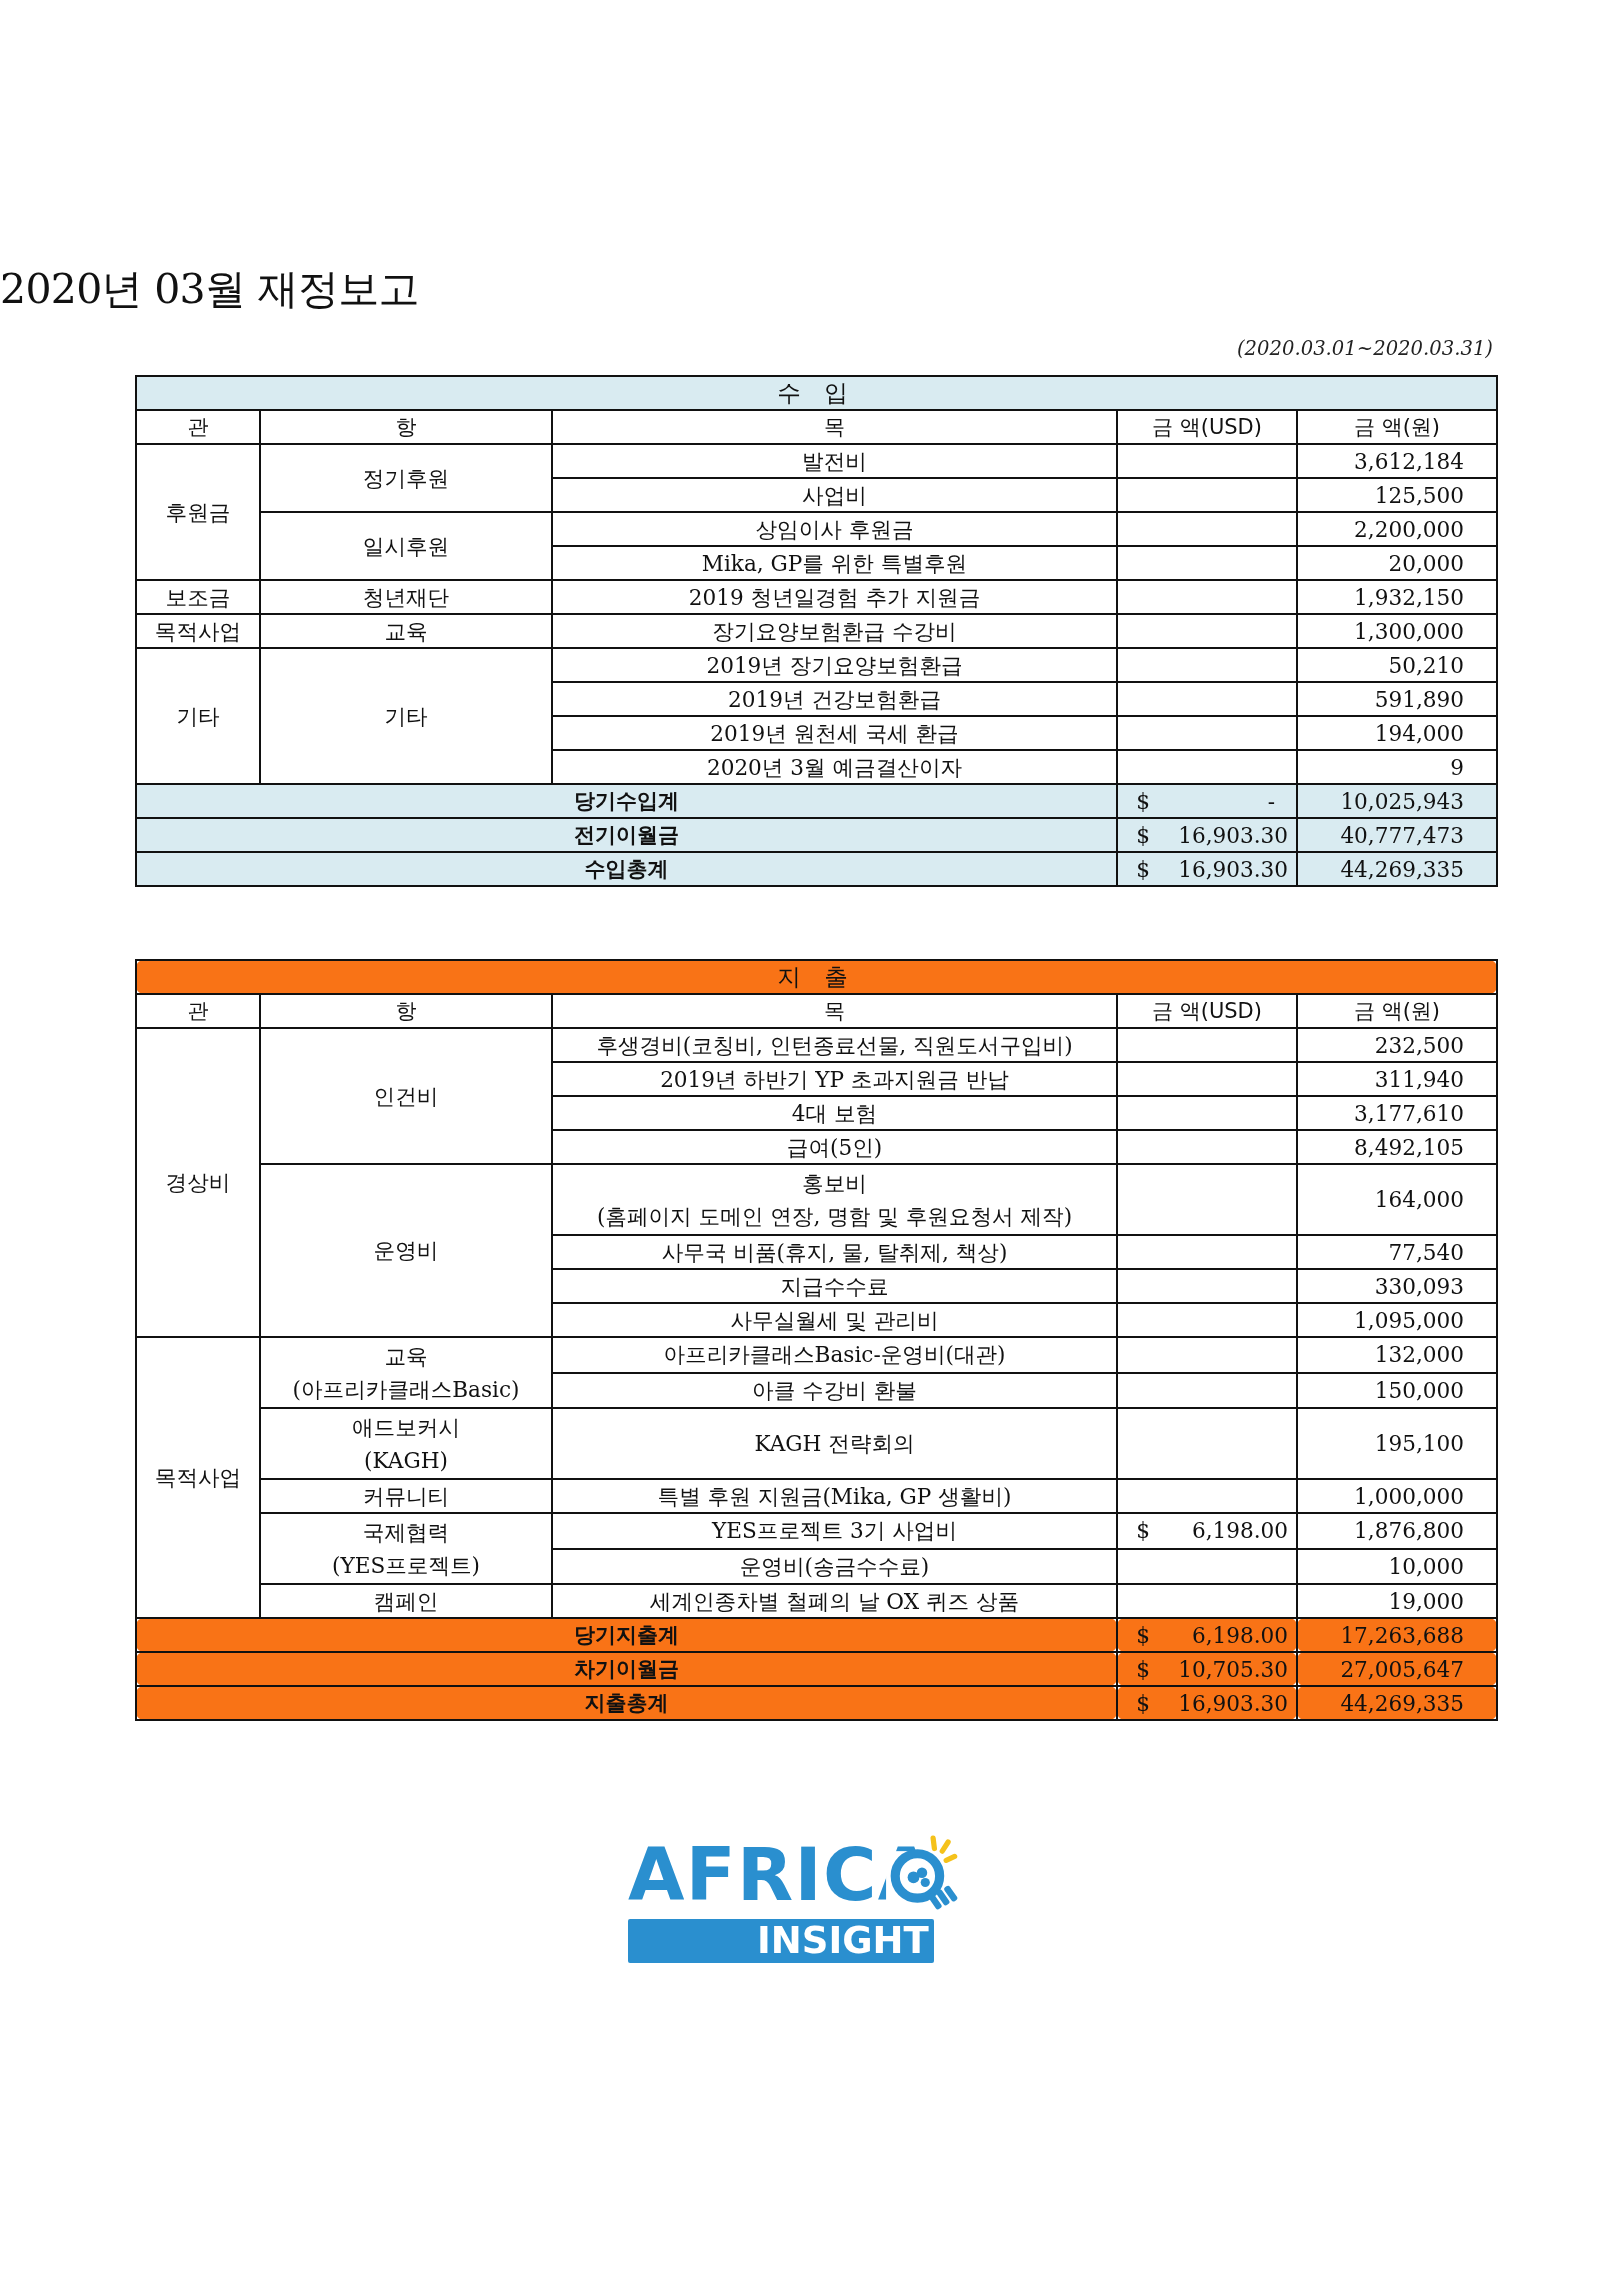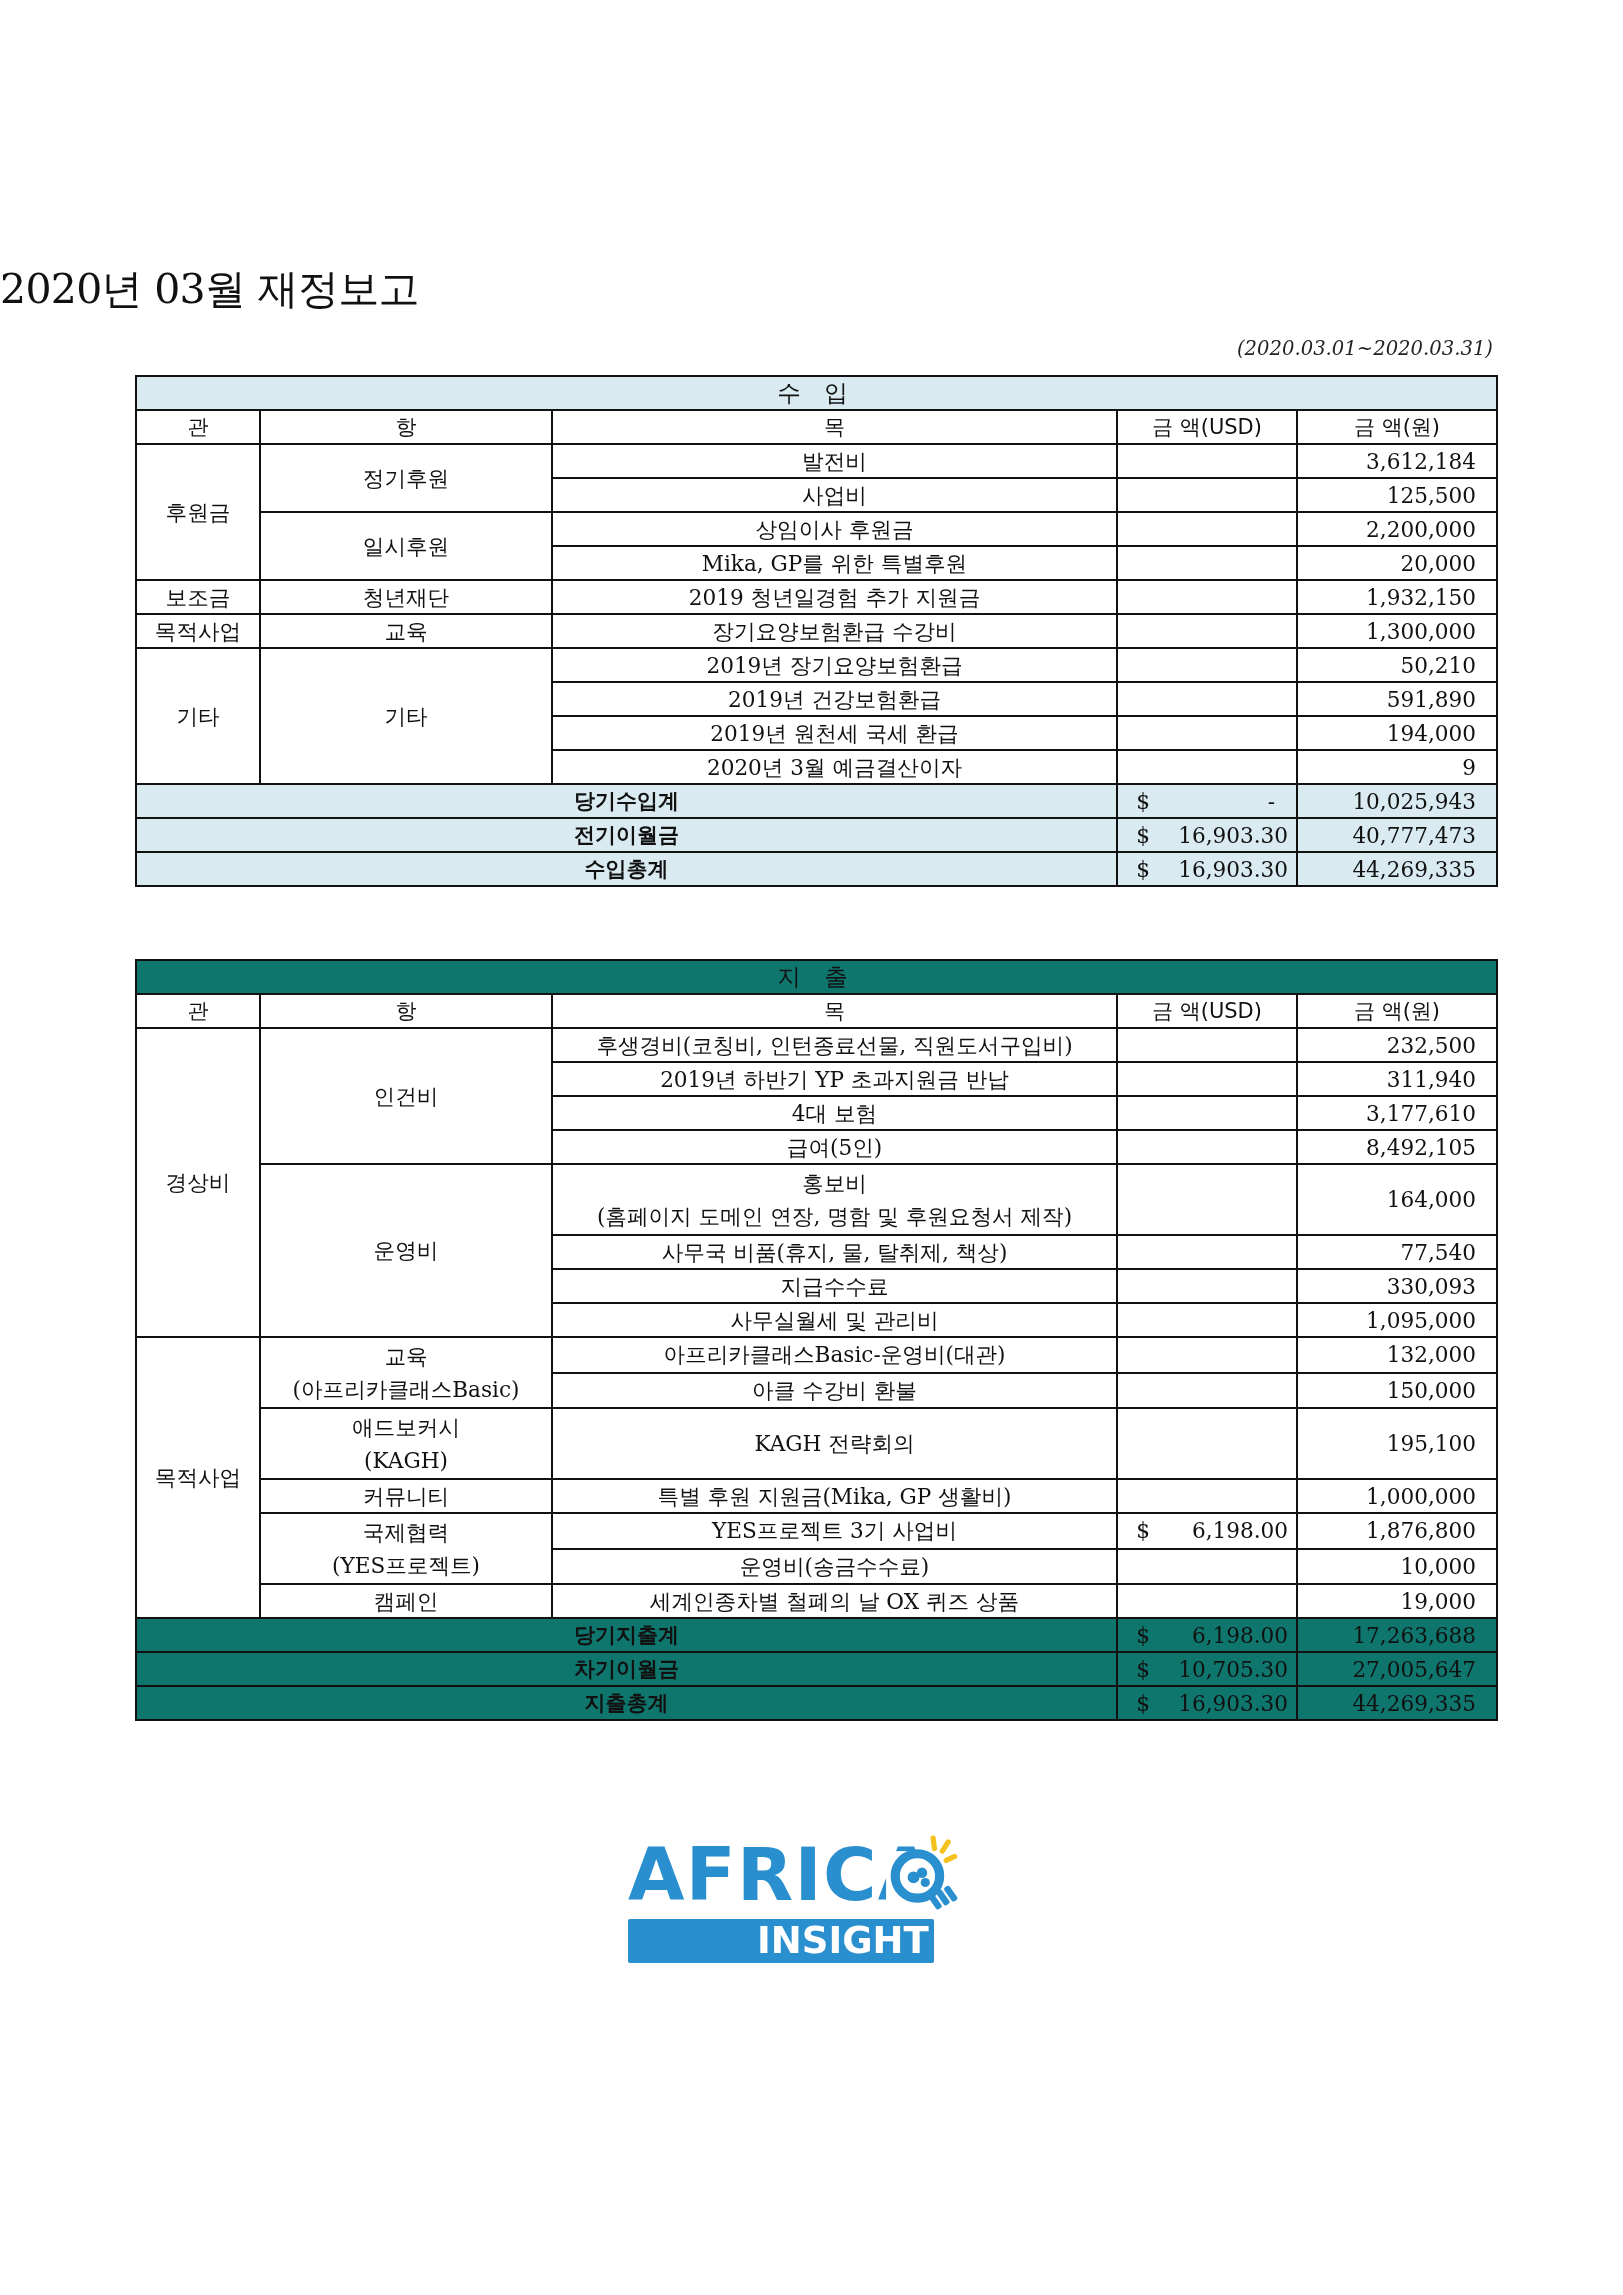--- a/index.html
+++ b/index.html
@@ -5,31 +5,31 @@
     html, body { margin: 0; padding: 0; background: #ffffff; }
     body { width: 1623px; height: 2295px; position: relative; overflow: hidden;
            font-family: "DejaVu Serif", "Liberation Serif", serif; color: #111; }
     .title { position: absolute; left: 0; width: 1623px; top: 262px; text-align: left;
              font-size: 41px; letter-spacing: -0.7px; }
     .period { position: absolute; right: 130px; top: 337px; font-size: 19.6px; color: #222; font-style: italic; }
     table.fin { position: absolute; left: 135px; width: 1362px; border-collapse: collapse;
                 table-layout: fixed; font-size: 21.6px; }
     table.fin td { border: 2.6px solid #111; height: 32px; padding: 0 9.2px; text-align: center;
                    vertical-align: middle; white-space: nowrap; overflow: hidden; }
-    table.fin td.num { text-align: right; padding-right: 20px; }
+    table.fin td.num { text-align: right; padding-right: 32px; }
     table.fin td.usd { text-align: right; padding-right: 7.9px; position: relative; }
     table.fin td.usd .dollar { position: absolute; left: 18.3px; }
     table.fin tr.band td { font-size: 23.6px; letter-spacing: 7.9px; }
     table.fin tr.colhead td { font-weight: normal; font-family: "DejaVu Sans", sans-serif; font-size: 21px; }
     table.fin tr.sum td.label { font-family: "DejaVu Sans", sans-serif; font-weight: bold; font-size: 21px; }
     table.fin td.two { height: 69px; line-height: 33px; white-space: normal; }
     #income { top: 375px; }
     #income tr.band td, #income tr.sum td { background: #d9ebf1; }
     #expense { top: 959px; }
-    #expense tr.band td, #expense tr.sum td { background: #0f766e; }
+    #expense tr.band td, #expense tr.sum td { background: #f97316; border-radius: 8px; }
     .logo { position: absolute; left: 628px; top: 1835px; width: 327px; height: 131px; }
     .logo .africa { position: absolute; left: 0; top: 0; font-family: "DejaVu Sans", sans-serif;
                     font-weight: bold; font-size: 73px; color: #2a8fcf; letter-spacing: 1.3px; line-height: 79px; }
     .logo .bar { position: absolute; left: 0; top: 84px; width: 306px; height: 44px; background: #2a8fcf;
                  border-radius: 2px; }
     .logo .insight { position: absolute; right: 5.2px; top: 1.3px; font-family: "DejaVu Sans", sans-serif;
                      font-weight: bold; font-size: 37px; color: #fff; line-height: 42px; }
     .logo svg { position: absolute; left: 258px; top: -9.8px; }
   </style>
 </head>

